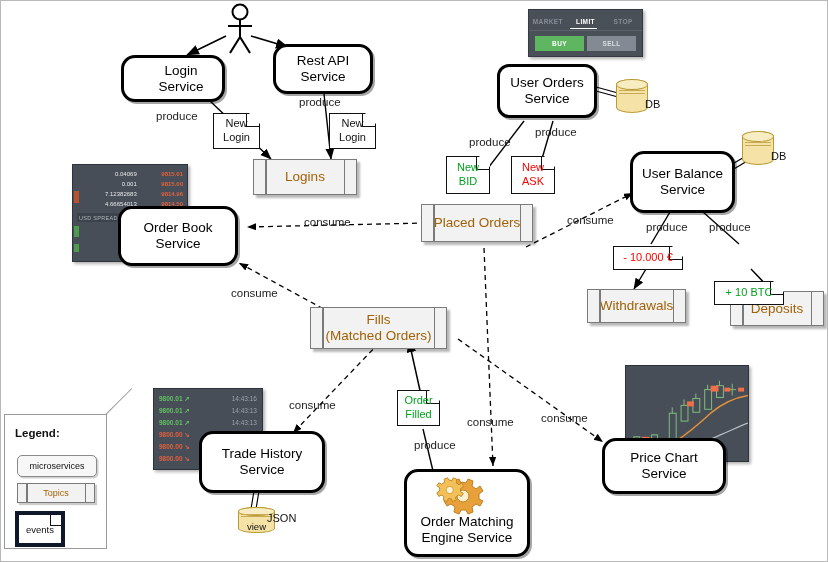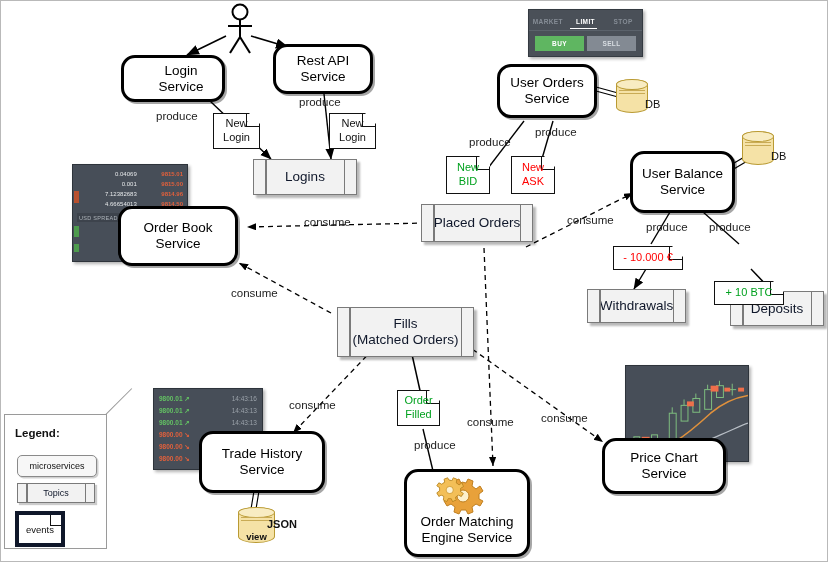--- a/index.html
+++ b/index.html
@@ -12,21 +12,21 @@
   .svc{background:#ffffff;border:3px solid #000000;border-radius:14px;
        display:flex;align-items:center;justify-content:center;text-align:center;
        font-size:13.5px;color:#000;line-height:1.18;z-index:30;
        box-shadow:2px 2px 0 rgba(0,0,0,0.35);}
   .svc .lbl{padding:0 4px;}
 
   
   .topic{z-index:20;box-shadow:3px 3px 2px rgba(0,0,0,0.28);}
   .topic .tbody{position:absolute;inset:0;background:#f2f2f2;border:1.5px solid #7a7a7a;
         display:flex;align-items:center;justify-content:center;text-align:center;
-        font-size:13.5px;color:#0f172a;line-height:1.15;}
+        font-size:13.5px;color:#a16207;line-height:1.15;}
   .topic .bar{position:absolute;top:0;bottom:0;width:1.5px;background:#7a7a7a;}
   .topic .bl{left:12px;} .topic .br{right:12px;}
 
   
   .note{background:#ffffff;border:1.2px solid #111;z-index:35;
         display:flex;flex-direction:column;align-items:center;justify-content:center;
         font-size:11px;line-height:1.25;text-align:center;color:#111;}
   .note:after{content:"";position:absolute;top:-1px;right:-1px;border-style:solid;
         border-width:0 11px 11px 0;border-color:transparent #ffffff transparent transparent;}
   .note:before{content:"";position:absolute;top:0px;right:0px;width:12px;height:12px;
@@ -303,21 +303,21 @@
     </div>
   </div>
 
   <div class="abs svc" style="left:272px;top:43px;width:100px;height:50px;">
     <div class="lbl">
       <div>Rest API</div>
       <div>Service</div>
     </div>
   </div>
 
-  <div class="abs svc" style="left:496px;top:63px;width:100px;height:54px;">
+  <div class="abs svc" style="left:496px;top:63px;width:100px;height:54px;border-radius:12px;">
     <div class="lbl">
       <div>User Orders</div>
       <div>Service</div>
     </div>
   </div>
 
   <div class="abs svc" style="left:629px;top:150px;width:105px;height:62px;">
     <div class="lbl">
       <div>User Balance</div>
       <div>Service</div>
@@ -372,21 +372,21 @@
   </div>
 
   <div class="abs topic" style="left:420px;top:203px;width:112px;height:38px;">
     <div class="tbody">
       <div>Placed Orders</div>
     </div>
     <div class="bar bl"></div>
     <div class="bar br"></div>
   </div>
 
-  <div class="abs topic" style="left:336px;top:306px;width:137px;height:50px;">
+  <div class="abs topic" style="left:309px;top:306px;width:137px;height:42px;">
     <div class="tbody" style="flex-direction:column;">
       <div>Fills</div>
       <div>(Matched Orders)</div>
     </div>
     <div class="bar bl"></div>
     <div class="bar br"></div>
   </div>
 
   <div class="abs topic" style="left:586px;top:288px;width:99px;height:34px;">
     <div class="tbody">
@@ -446,21 +446,21 @@
   </div>
 
   <div class="abs db" style="left:741px;top:130px;width:32px;height:34px;">
     <div class="cyl"></div>
     <div class="top"></div>
     <div class="ln" style="top:32%;"></div>
     <div class="ln" style="top:42%;"></div>
     <div class="txt">DB</div>
   </div>
 
-  <div class="abs db" style="left:237px;top:506px;width:37px;height:36px;font-weight:bold;">
+  <div class="abs db" style="left:237px;top:506px;width:37px;height:26px;">
     <div class="cyl"></div>
     <div class="top"></div>
     <div class="ln" style="top:28%;"></div>
     <div class="ln" style="top:36%;"></div>
     <div class="txt" style="bottom:36%;">JSON</div>
     <div class="txt2">view</div>
   </div>
 
   <div class="elabel" style="left:155px;top:109px;">produce</div>
   <div class="elabel" style="left:298px;top:95px;">produce</div>

